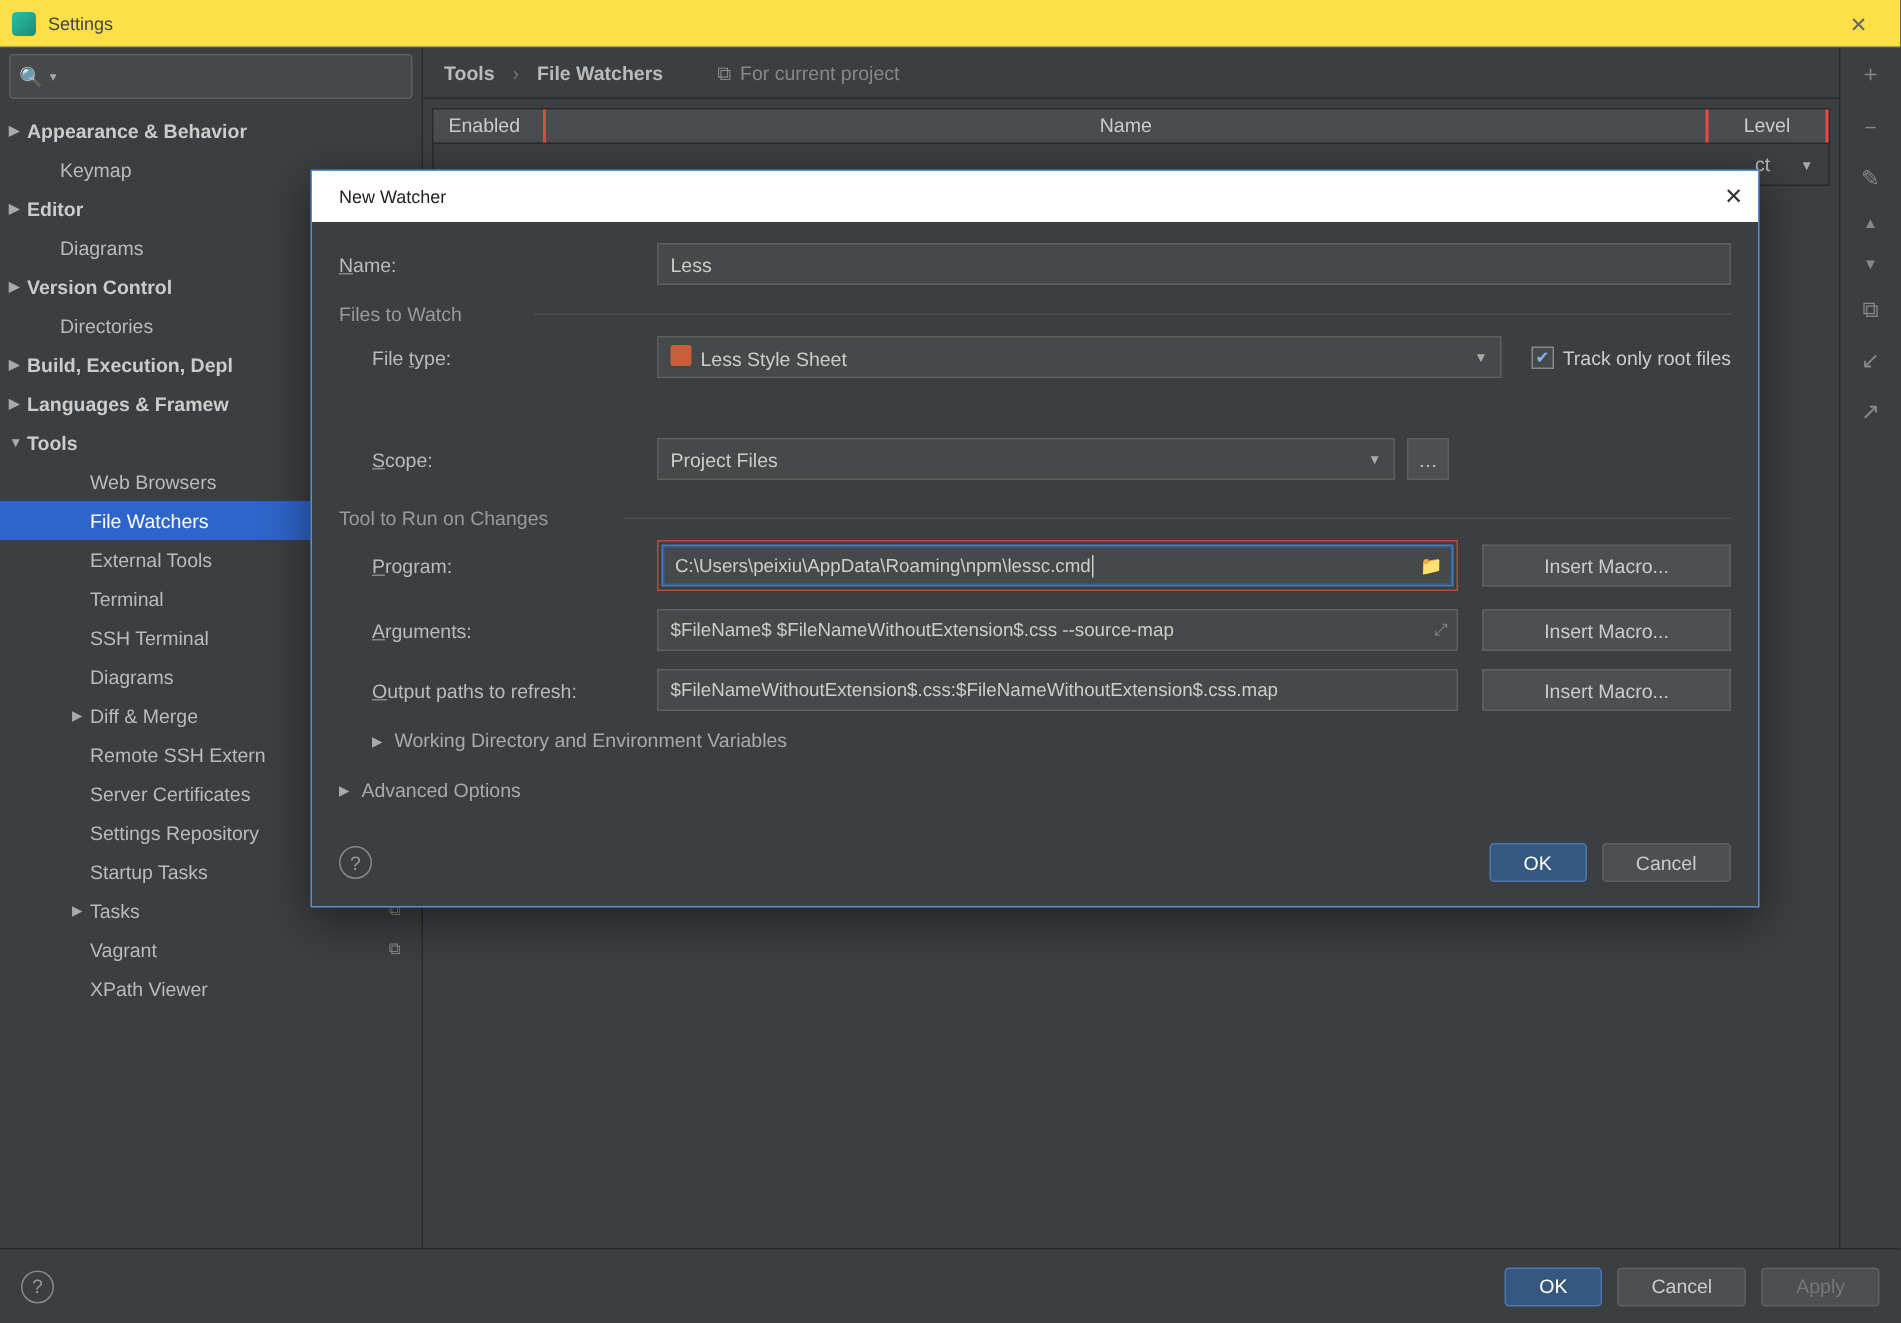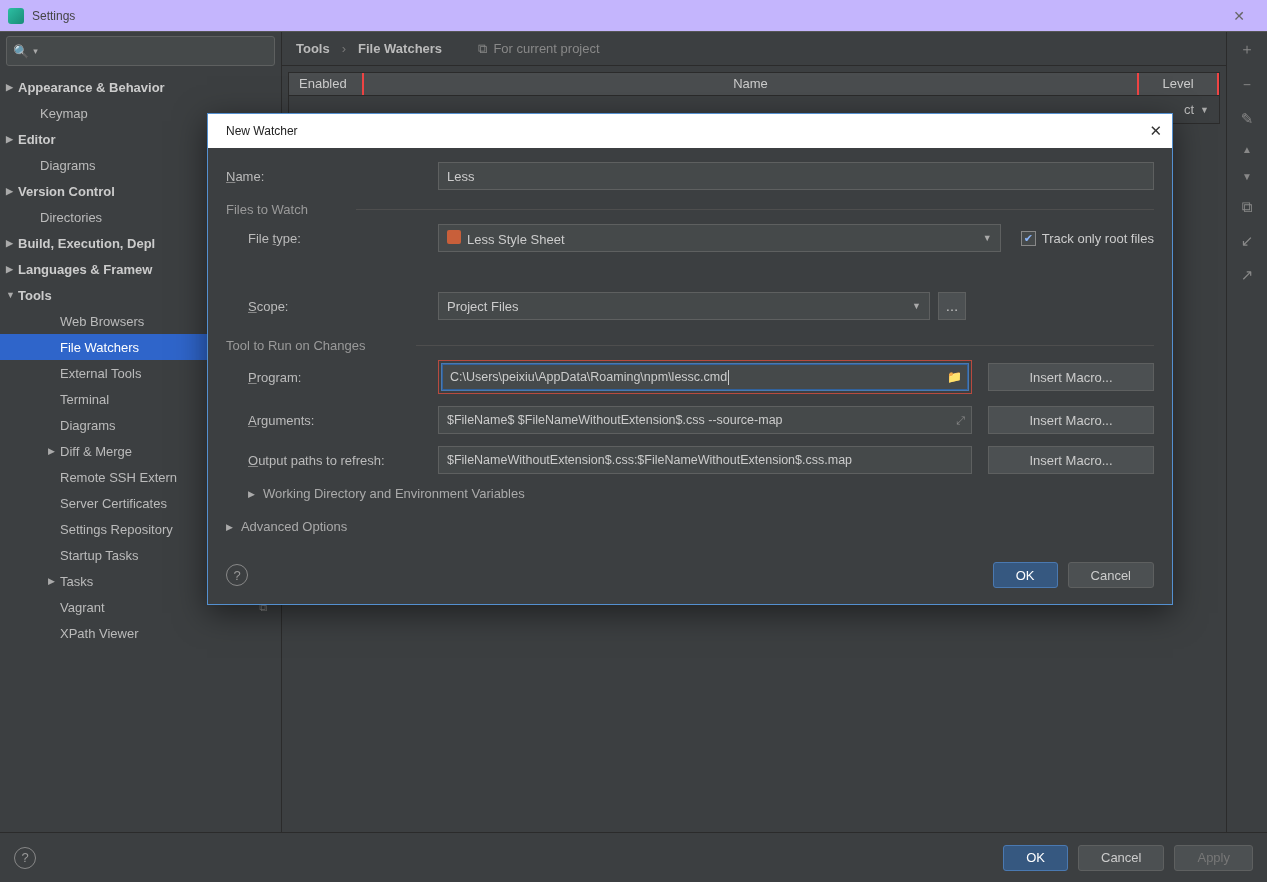--- a/index.html
+++ b/index.html
@@ -1,19 +1,19 @@
 <!DOCTYPE html>
 <html><head>
 <meta charset="utf-8">
 <style>
   * { box-sizing: border-box; margin: 0; padding: 0; font-family: "Segoe UI", Arial, sans-serif; }
   body { width: 1267px; height: 882px; background: #3c3f41; color: #bbbbbb; font-size: 13px; overflow: hidden; position: relative; }
 
   
-  .titlebar { height: 32px; background: #c4b5fd; color: #333; display: flex; align-items: center; padding: 0 8px; border-bottom: 1px solid #555; }
+  .titlebar { height: 32px; background: #fde047; color: #333; display: flex; align-items: center; padding: 0 8px; border-bottom: 1px solid #555; }
   .titlebar .icon-app { width: 16px; height: 16px; background: linear-gradient(135deg,#2cbfa3,#1a8c77); border-radius: 3px; margin-right: 8px; }
   .titlebar .title { flex: 1; font-size: 12px; color: #444; }
   .titlebar .close { width: 40px; text-align: center; color: #666; font-size: 14px; cursor: pointer; }
 
   
   .main { display: flex; height: calc(100% - 32px - 50px); }
   .sidebar { width: 282px; background: #3c3f41; border-right: 1px solid #2b2b2b; display:flex; flex-direction:column; }
   .search { height: 30px; margin: 4px 6px 6px 6px; background: #45494a; border: 1px solid #5e6060; border-radius: 3px; display:flex; align-items:center; padding:0 6px; color:#888;}
   .tree { flex:1; overflow:hidden; padding-top:2px;}
   .tree-item { display:flex; align-items:center; height:26px; padding:0 14px 0 18px; cursor:pointer; color:#bbbbbb;}
@@ -130,20 +130,23 @@
         <div class="tree-item selected lvl2">
           <span>File Watchers</span>
         </div>
         <div class="tree-item lvl2">
           <span>External Tools</span>
         </div>
         <div class="tree-item lvl2">
           <span>Terminal</span>
         </div>
         <div class="tree-item lvl2">
+          <span>SSH Terminal</span>
+        </div>
+        <div class="tree-item lvl2">
           <span>Diagrams</span>
         </div>
         <div class="tree-item lvl2">
           <span class="arrow">▶</span>
           <span>Diff &amp; Merge</span>
         </div>
         <div class="tree-item lvl2">
           <span>Remote SSH Extern</span>
         </div>
         <div class="tree-item lvl2">
@@ -182,21 +185,21 @@
       </span>
     </div>
     <div class="tbl-head">
       <div class="th-en">Enabled</div>
       <div class="th-name">Name</div>
       <div class="th-lvl">Level</div>
     </div>
     <div class="tbl-row">
       <div class="th-en"></div>
       <div class="th-name"></div>
-      <div class="th-lvl" style="display:flex;justify-content:flex-end;align-items:center;gap:6px;">
+      <div class="th-lvl" style="display:flex;justify-content:flex-end;align-items:center;gap:20px;">
         <span>ct</span>
         <span class="dd-arrow">▼</span>
       </div>
     </div>
   </div>
 
   <div class="toolbar-right">
     <span>＋</span>
     <span>－</span>
     <span>✎</span>

